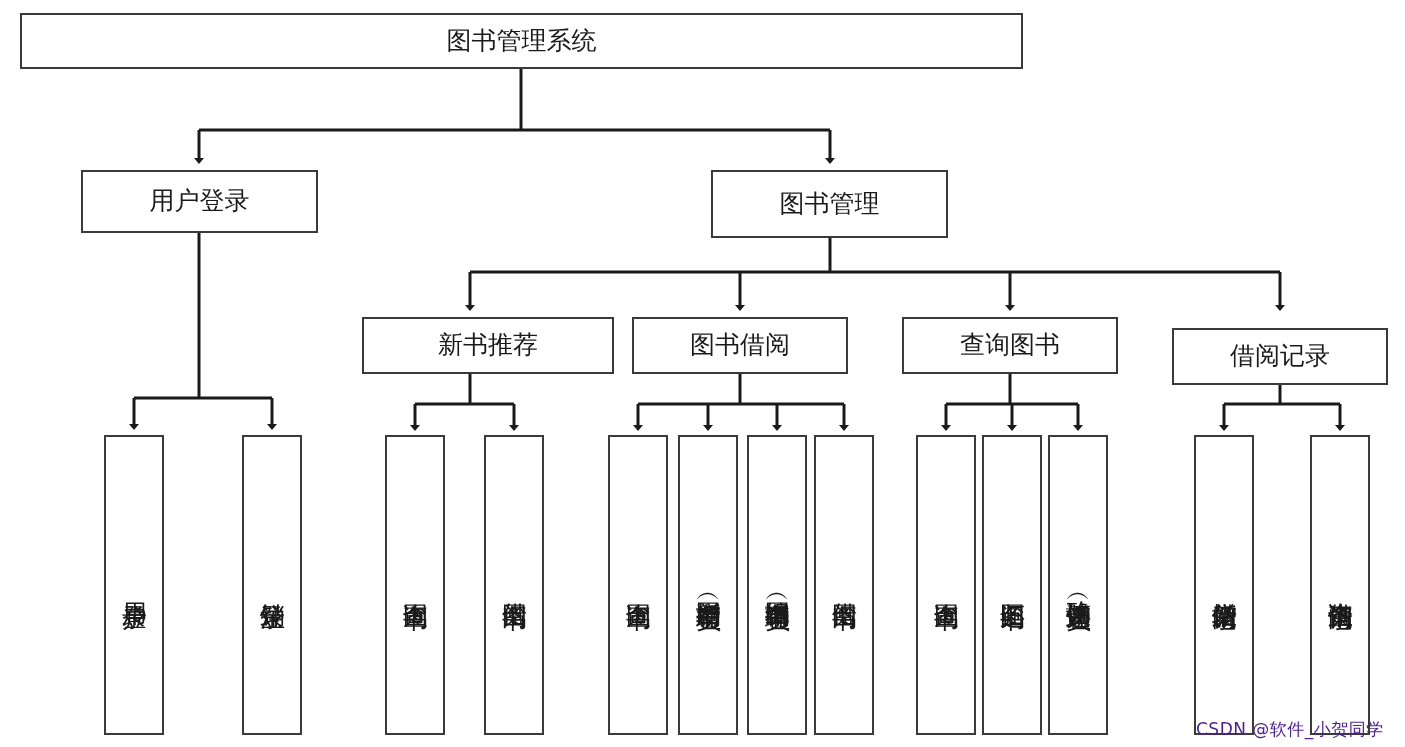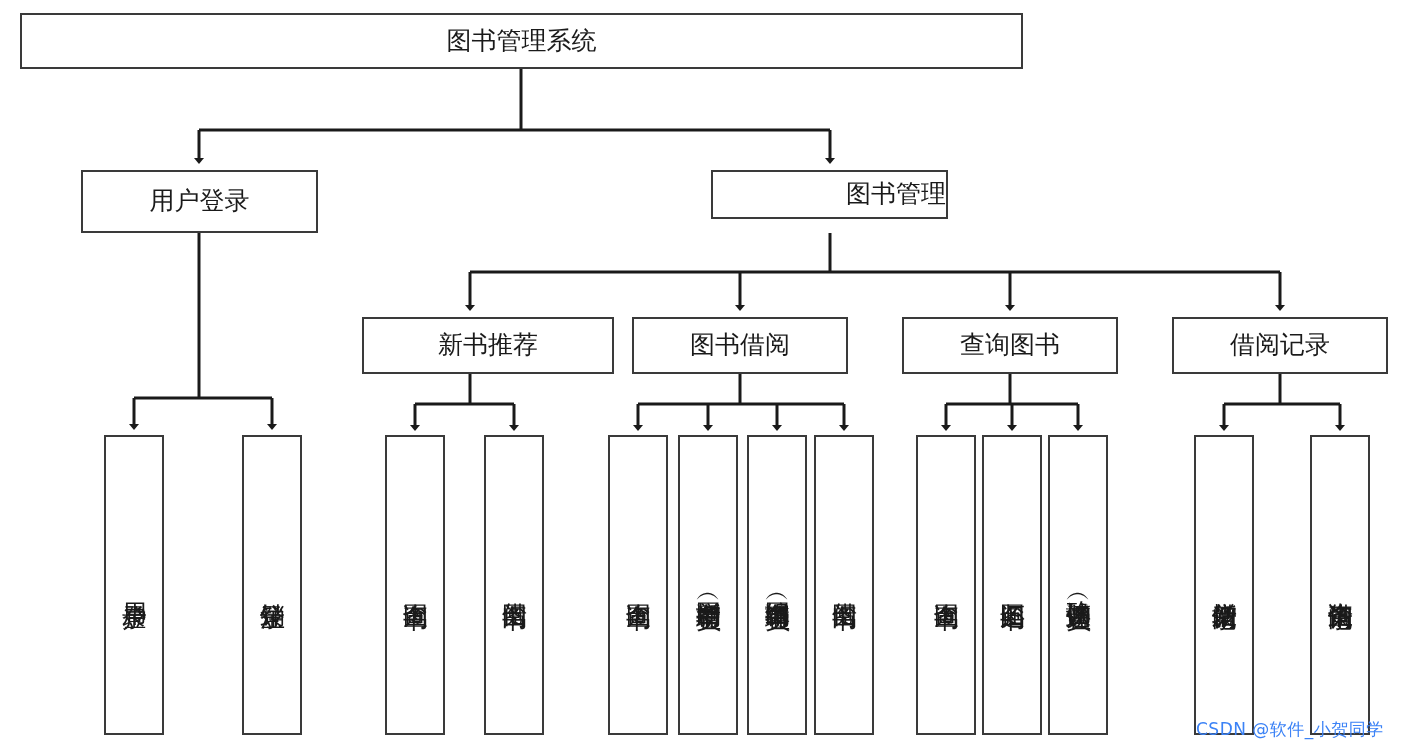--- a/index.html
+++ b/index.html
@@ -62,21 +62,21 @@
     line-height: 1.12;
     letter-spacing: 1px;
     white-space: nowrap;
   }
   .node.vert {
     align-items: center;
   }
   .watermark {
     position: absolute;
     font-size: 17px;
-    color: #3b82f6;
+    color: #4c1d95;
     white-space: nowrap;
     letter-spacing: 0.5px;
     font-family: "DejaVu Sans", "Liberation Sans", sans-serif;
   }
 </style>
 </head>
 <body>
 
 <div id="canvas">
 
@@ -131,37 +131,37 @@
   </svg>
 
   <div class="node root horiz" style="left:20px; top:13px; width:1003px; height:56px;">
     <span class="label">图书管理系统</span>
   </div>
 
   <div class="node horiz" style="left:81px; top:170px; width:237px; height:63px;">
     <span class="label">用户登录</span>
   </div>
 
-  <div class="node horiz" style="left:711px; top:170px; width:237px; height:49px;justify-content:flex-end;">
+  <div class="node horiz" style="left:711px; top:170px; width:237px; height:68px;">
     <span class="label">图书管理</span>
   </div>
 
   <div class="node horiz" style="left:362px; top:317px; width:252px; height:57px;">
     <span class="label">新书推荐</span>
   </div>
 
   <div class="node horiz" style="left:632px; top:317px; width:216px; height:57px;">
     <span class="label">图书借阅</span>
   </div>
 
   <div class="node horiz" style="left:902px; top:317px; width:216px; height:57px;">
     <span class="label">查询图书</span>
   </div>
 
-  <div class="node horiz" style="left:1172px; top:317px; width:216px; height:57px;justify-content:center;">
+  <div class="node horiz" style="left:1172px; top:328px; width:216px; height:57px;justify-content:center;">
     <span class="label">借阅记录</span>
   </div>
 
   <div class="node vert" style="left:104px; top:435px; width:60px; height:300px;">
     <span class="label">用户登录</span>
   </div>
 
   <div class="node vert" style="left:242px; top:435px; width:60px; height:300px;">
     <span class="label">注销登录</span>
   </div>

